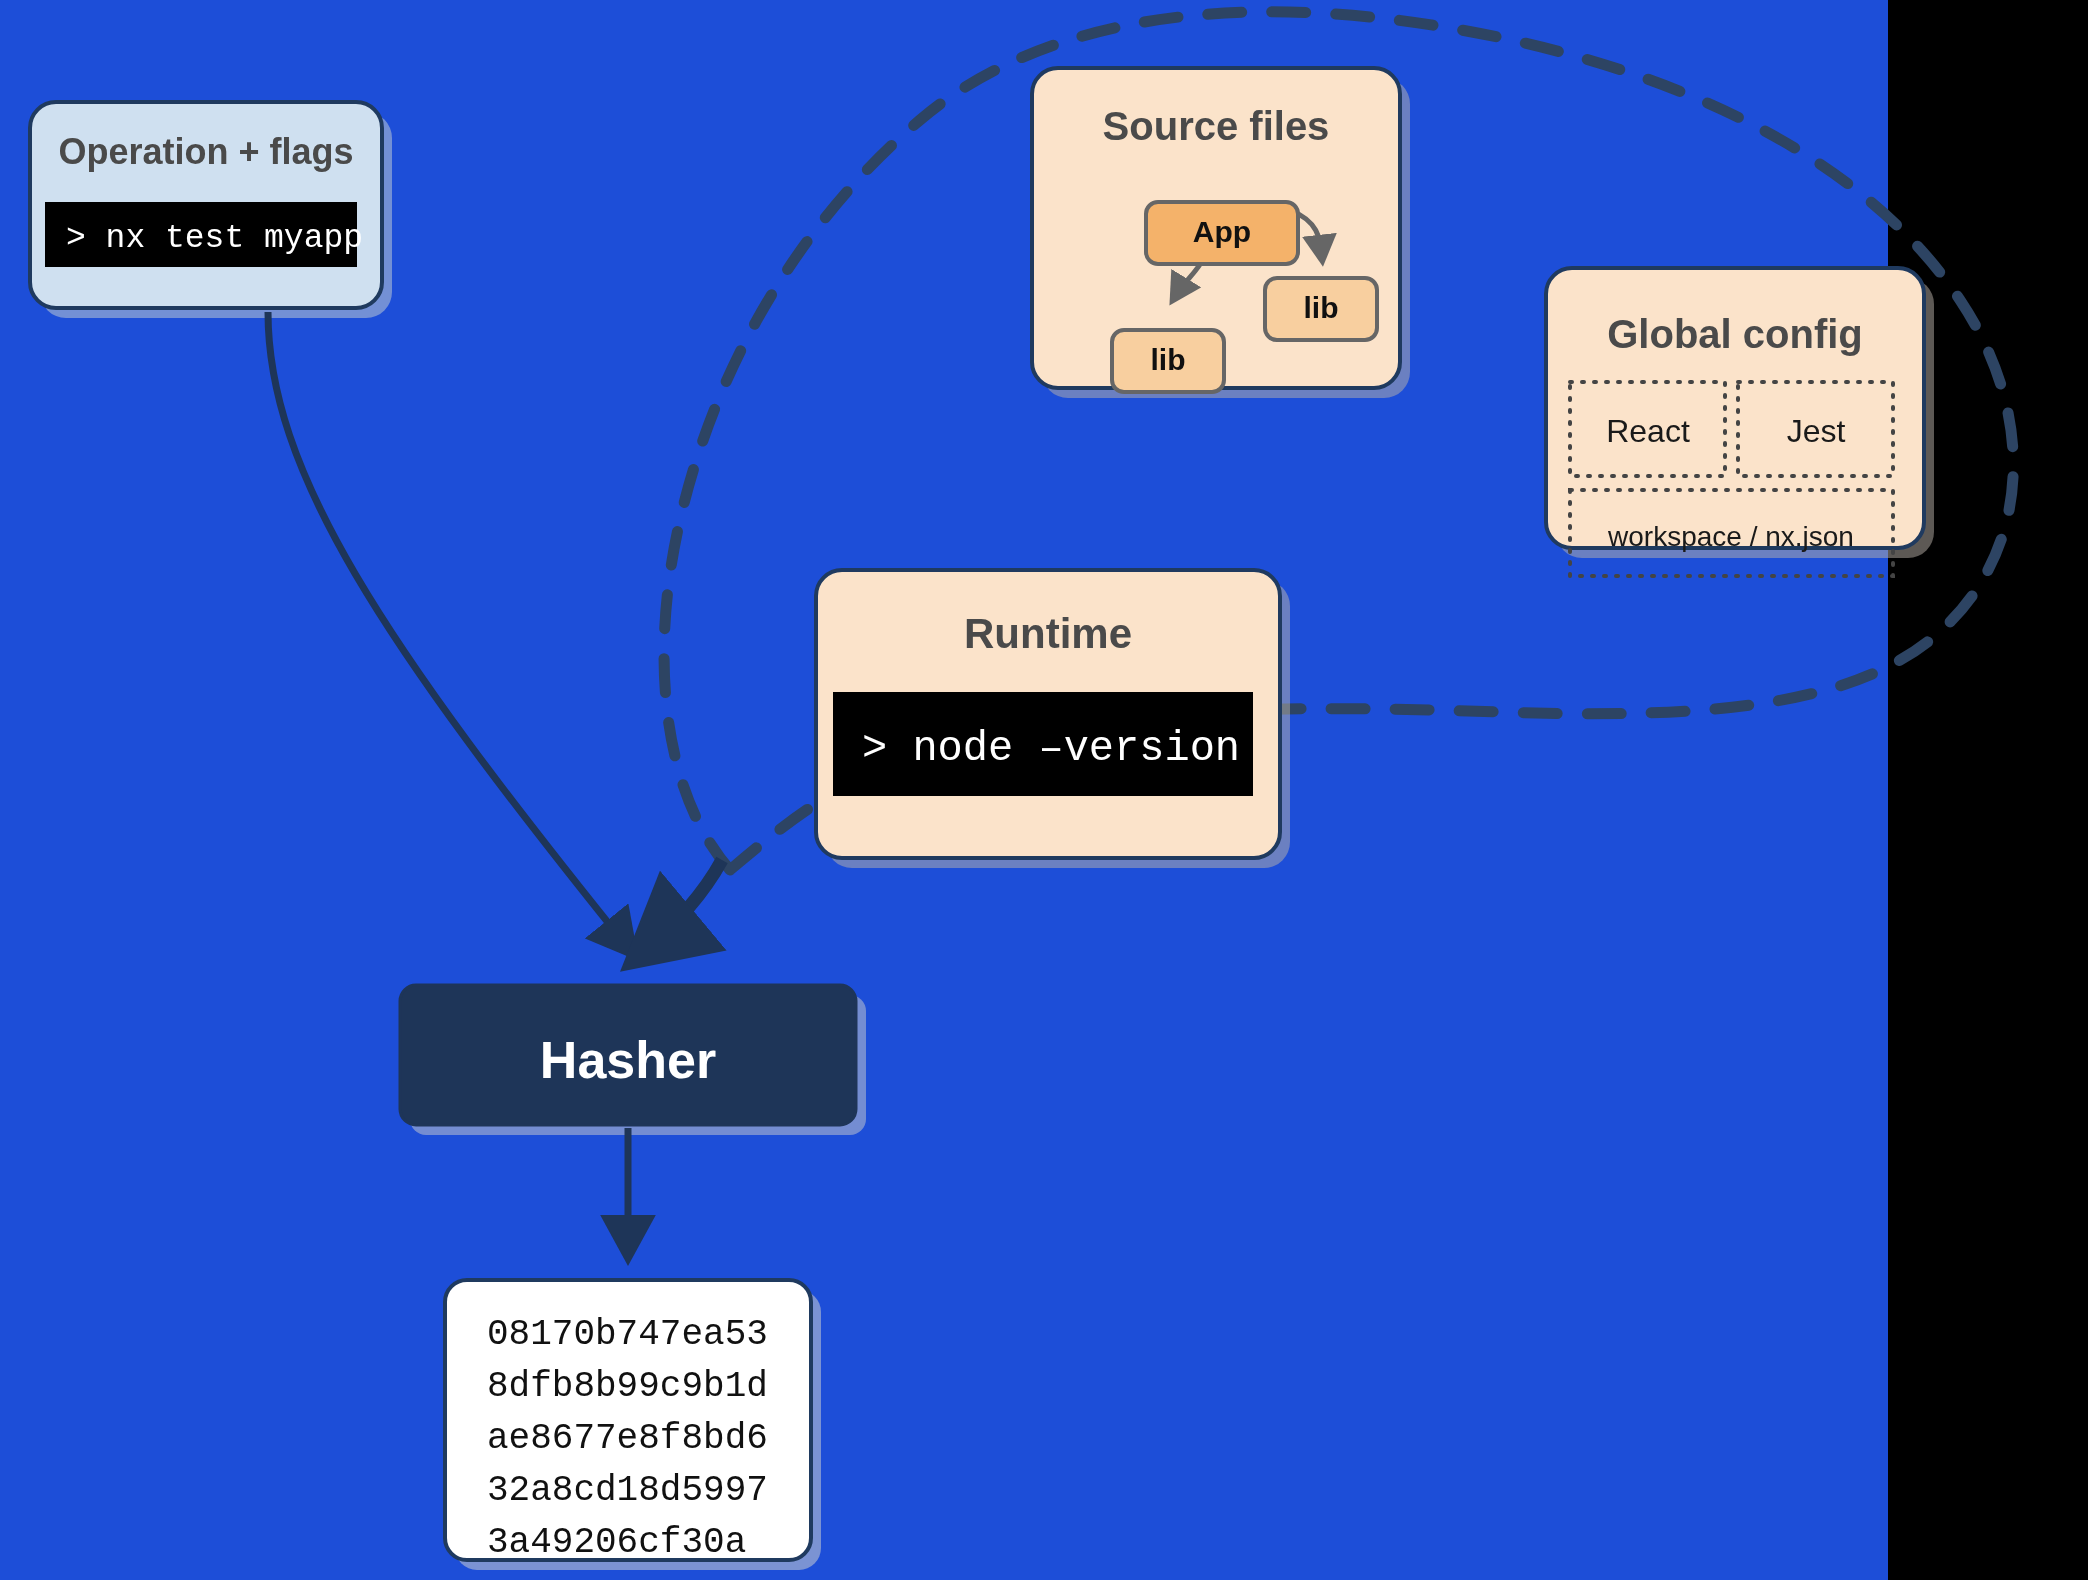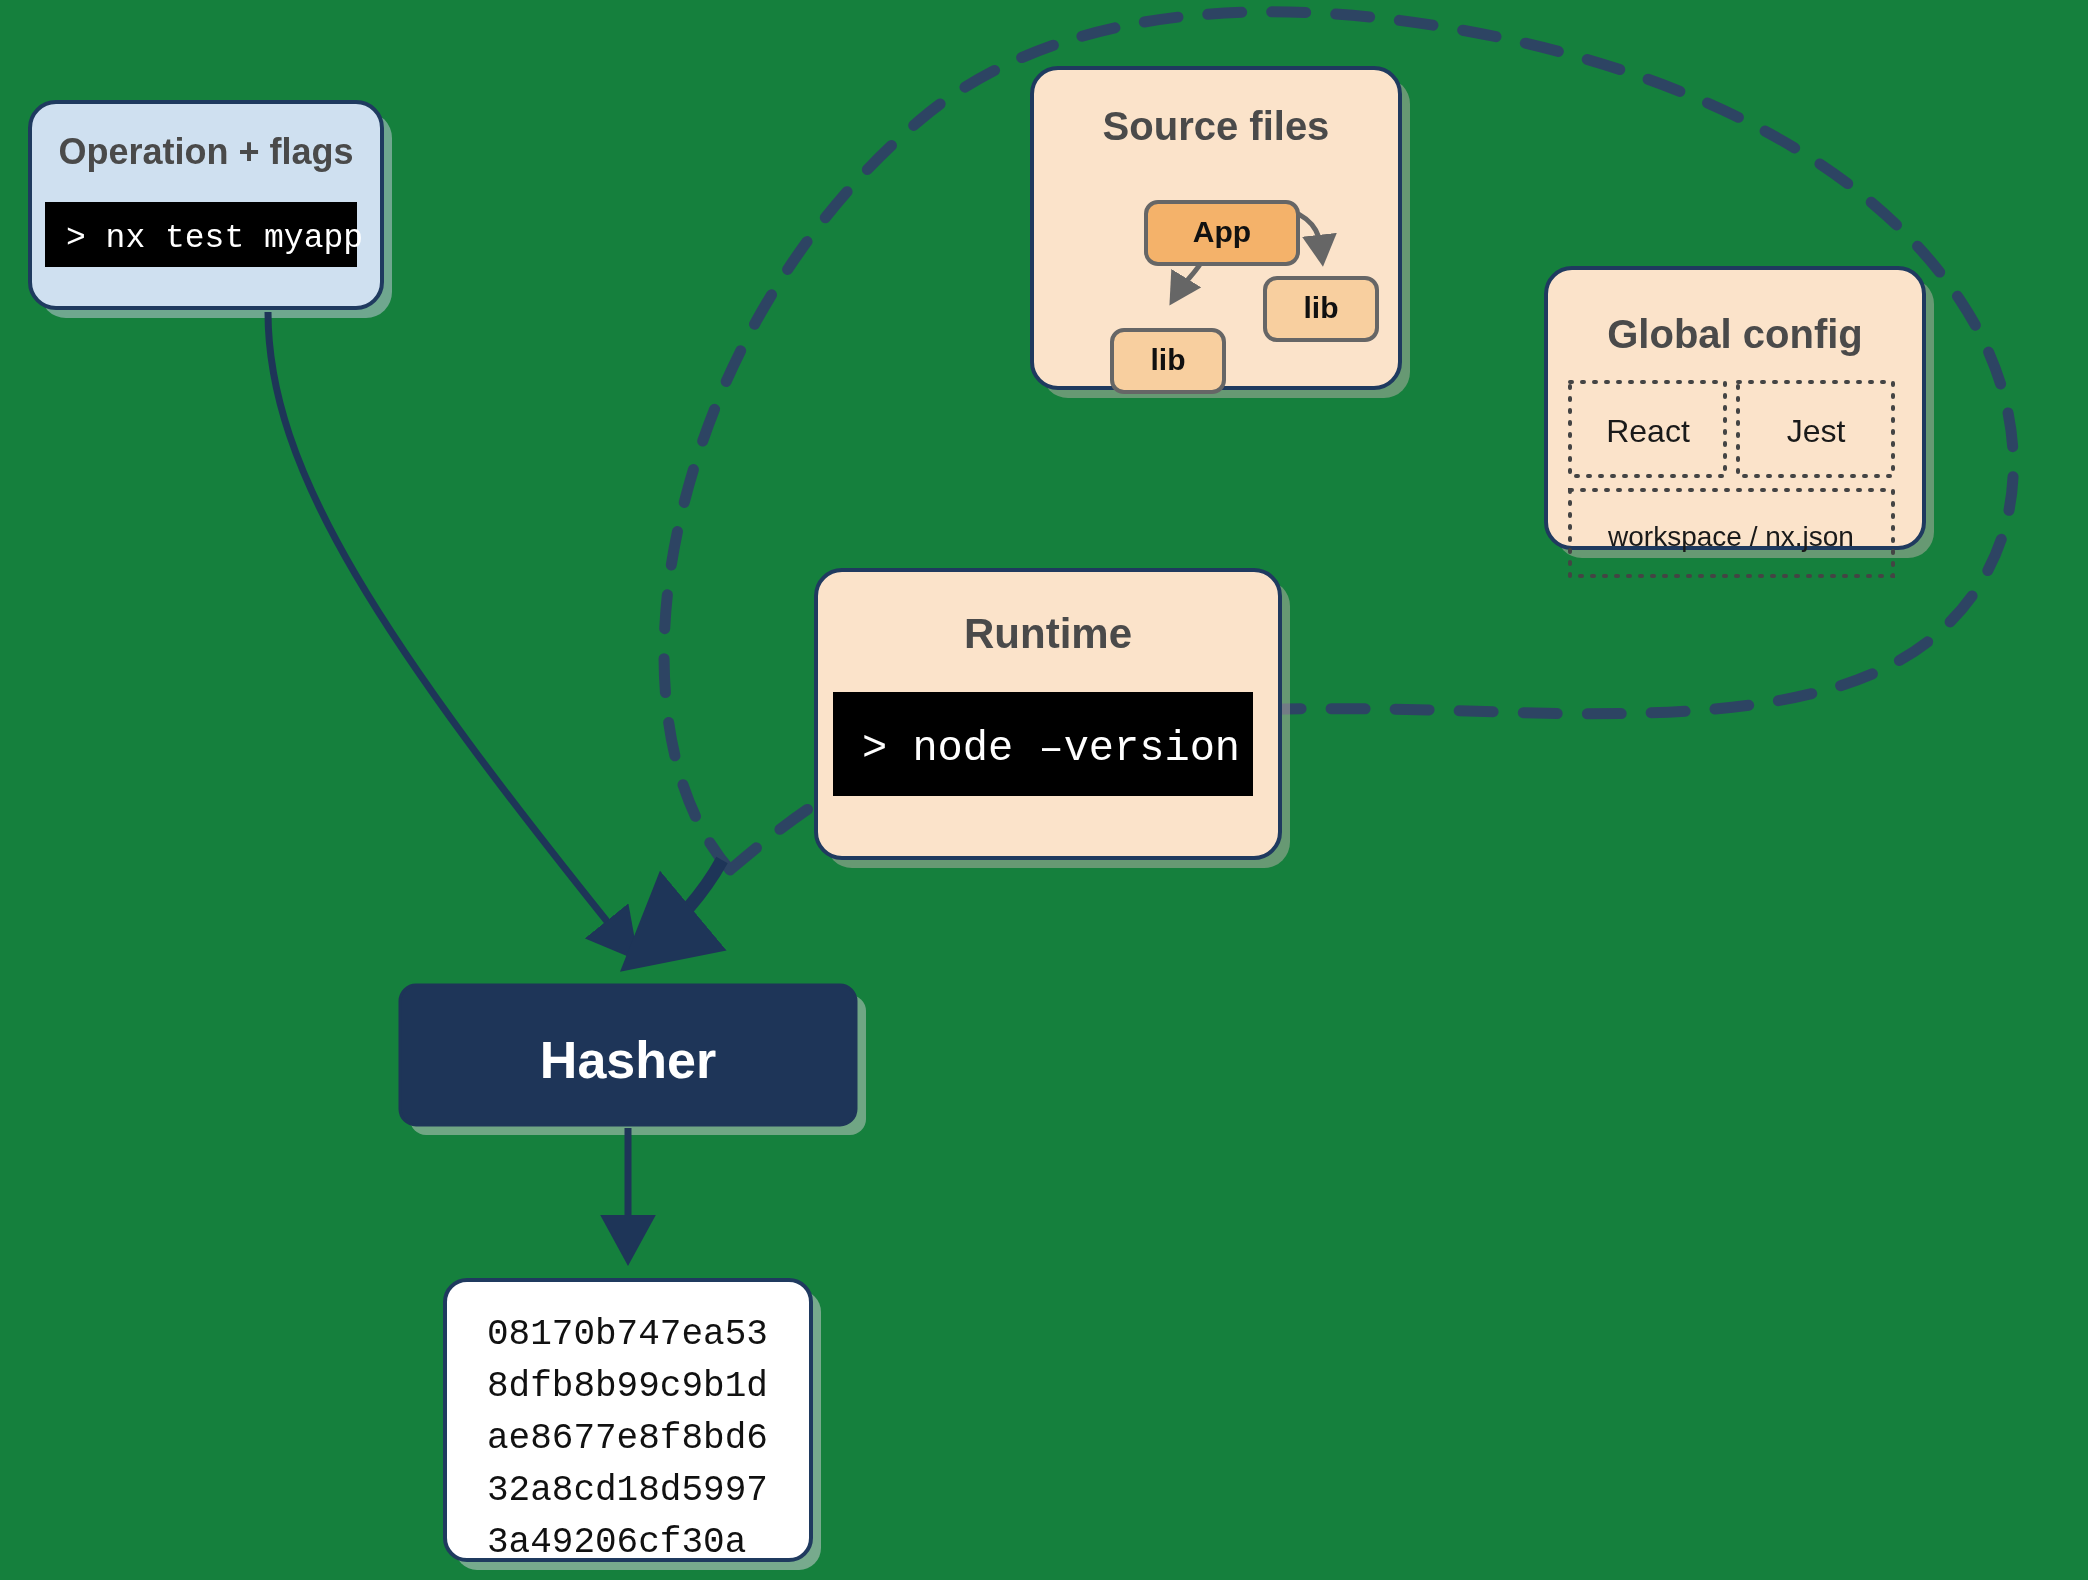--- a/index.html
+++ b/index.html
@@ -8,23 +8,23 @@
     background: #000000;
   }
   body {
     width: 2088px;
     height: 1580px;
     overflow: hidden;
     font-family: "Liberation Sans", sans-serif;
   }
   #stage {
     position: relative;
-    width: 2088px;
+    width: 1888px;
     height: 1580px;
-    background: #15803d;
+    background: #1d4ed8;
   }
   svg#diagram {
     position: absolute;
     top: 0;
     left: 0;
     width: 2088px;
     height: 1580px;
     display: block;
   }
   .card-title {

